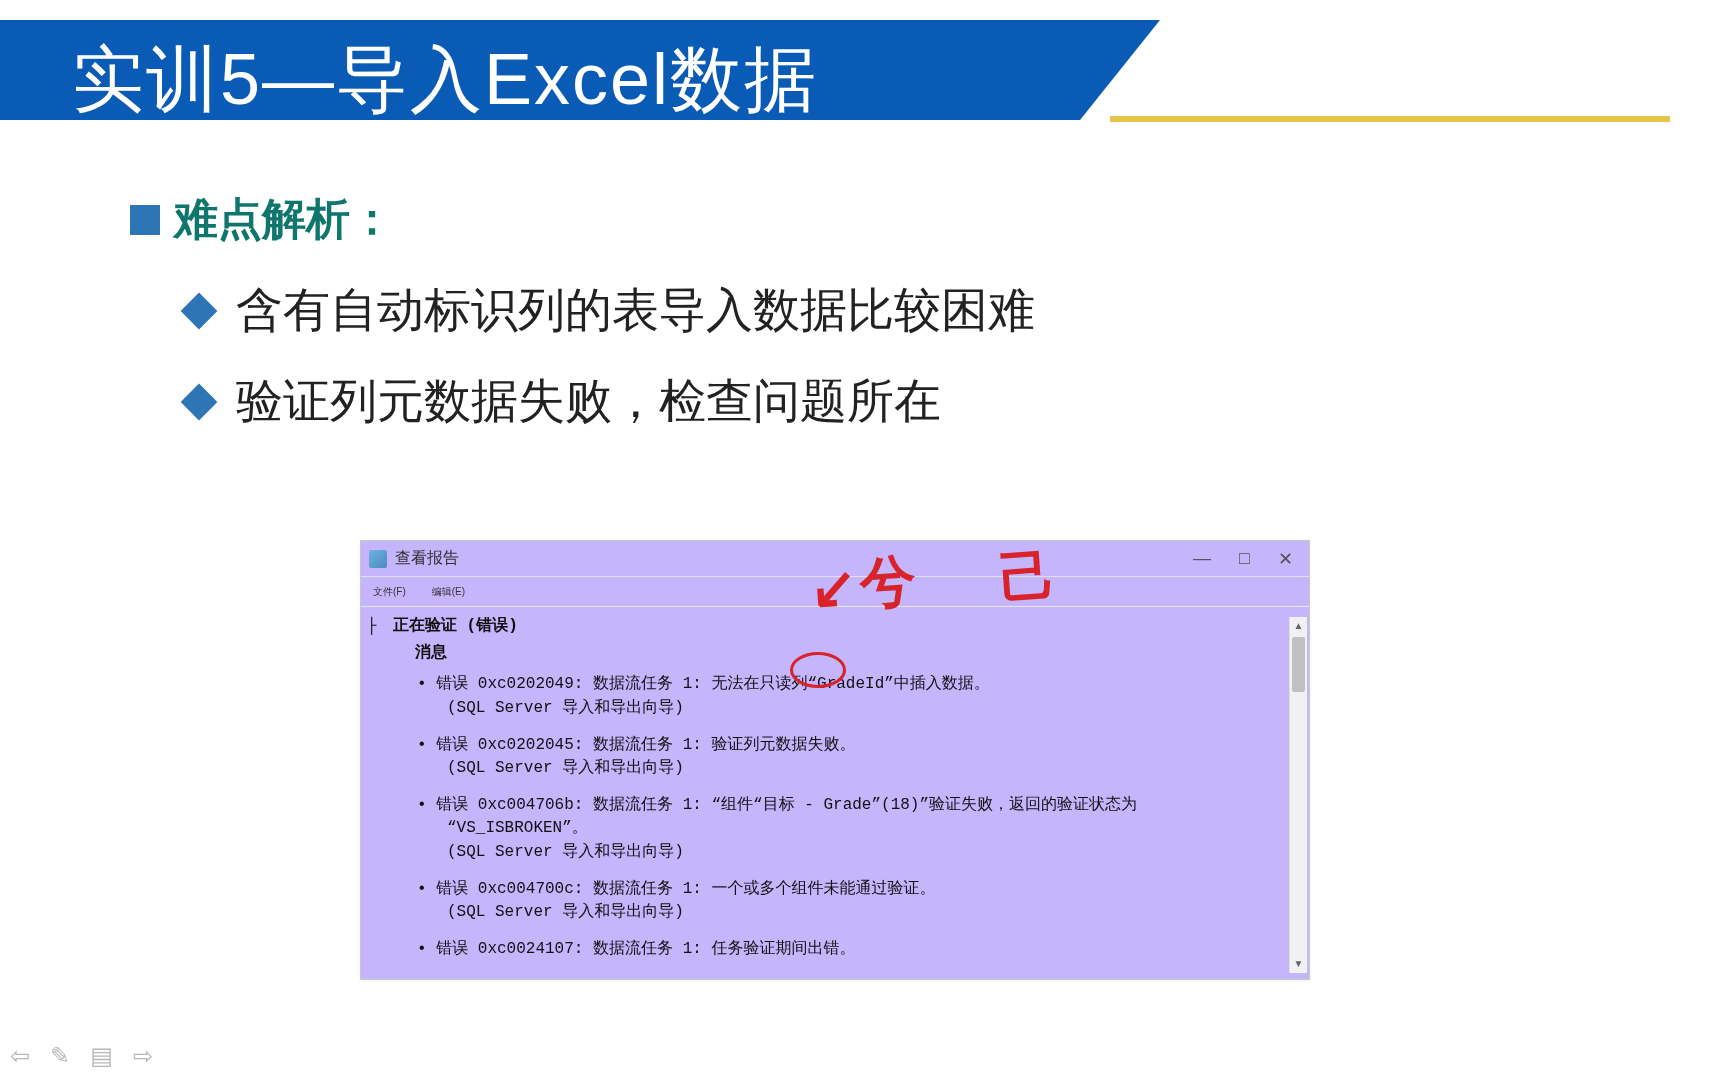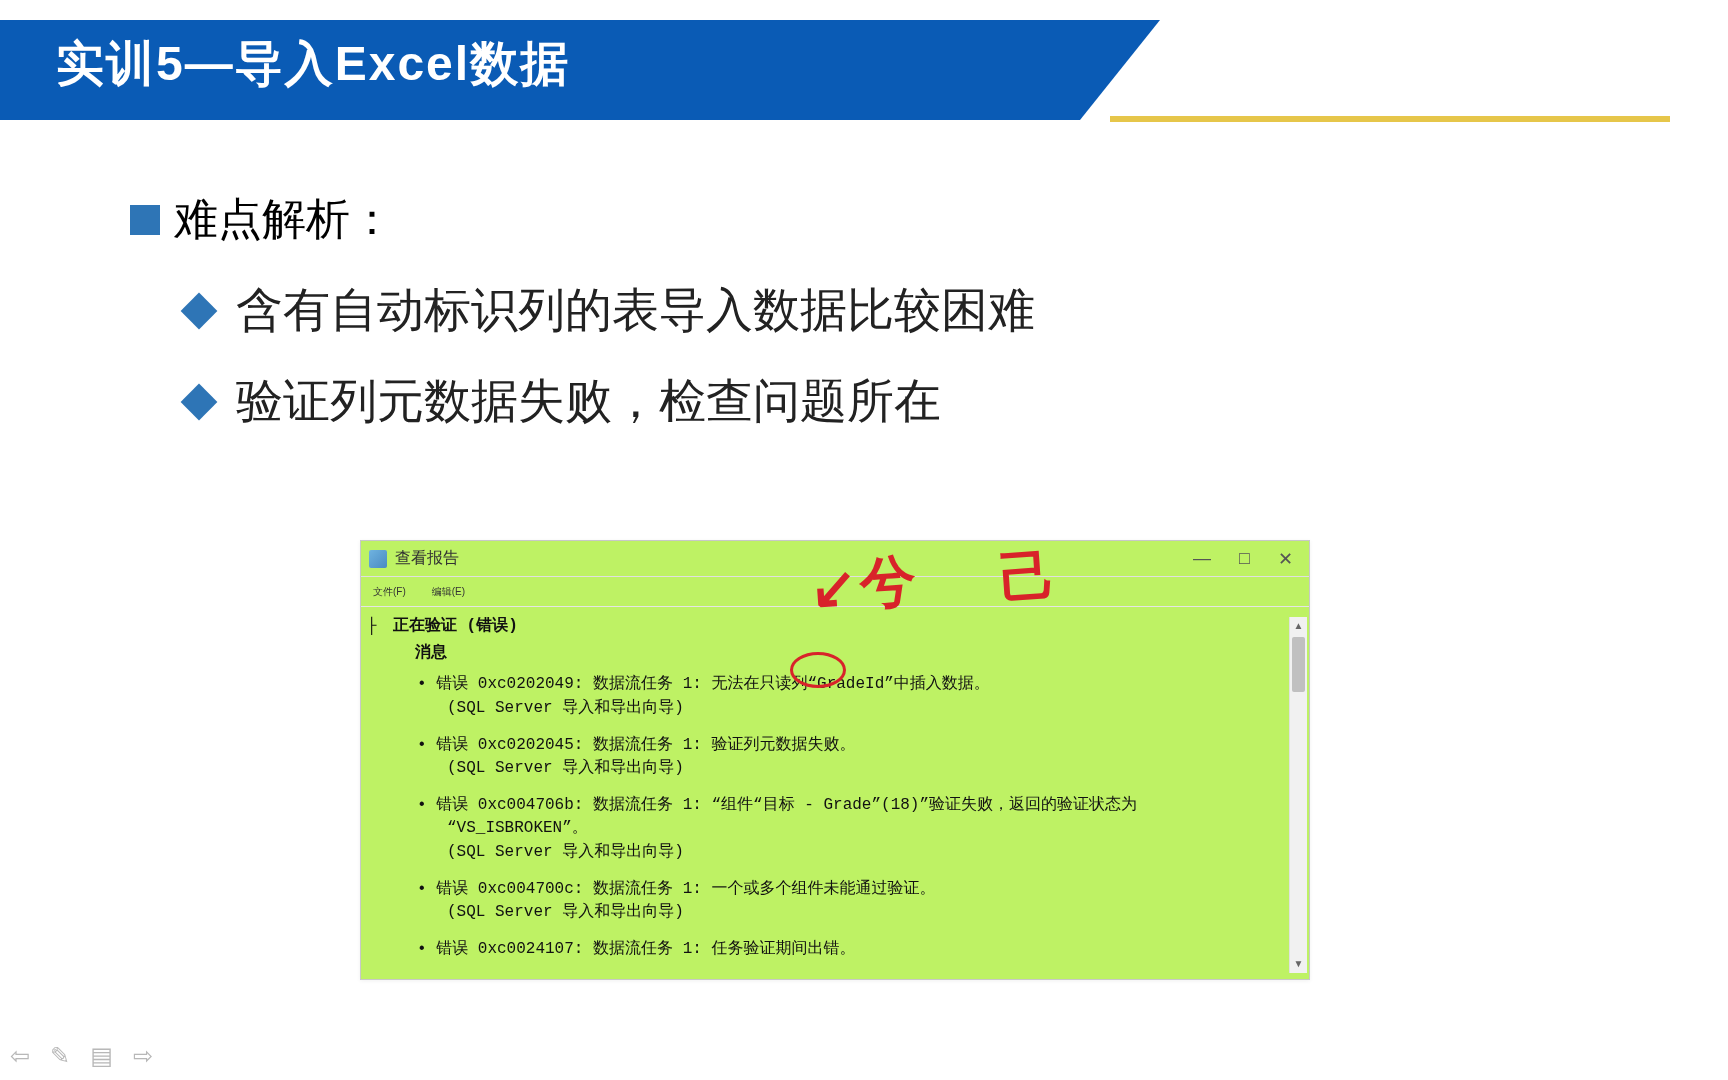--- a/index.html
+++ b/index.html
@@ -37,25 +37,25 @@
   .yellow-line {
     position: absolute;
     left: 1110px;
     top: 116px;
     width: 560px;
     height: 6px;
     background: #e6c64a;
   }
   .title {
     position: absolute;
-    left: 56px;
+    left: 72px;
     top: 32px;
     color: #ffffff;
-    font-size: 48px;
-    font-weight: bold;
+    font-size: 72px;
+    font-weight: normal;
     letter-spacing: 2px;
   }
   .content {
     position: absolute;
     left: 130px;
     top: 190px;
     width: 1500px;
   }
   .heading-row {
     display: flex;
@@ -64,22 +64,22 @@
   }
   .sq-bullet {
     width: 30px;
     height: 30px;
     background: #2e75b6;
     margin-right: 14px;
     flex-shrink: 0;
   }
   .heading-text {
     font-size: 44px;
-    color: #000000;
-    font-weight: normal;
+    color: #0f766e;
+    font-weight: bold;
   }
   .sub-row {
     display: flex;
     align-items: center;
     margin-left: 56px;
     margin-bottom: 28px;
   }
   .diamond {
     width: 26px;
     height: 26px;
@@ -91,21 +91,21 @@
   .sub-text {
     font-size: 47px;
     color: #222;
   }
   .window-shot {
     position: absolute;
     left: 360px;
     top: 540px;
     width: 950px;
     height: 440px;
-    background: #bef264;
+    background: #c4b5fd;
     border: 1px solid #c8c8c8;
     box-shadow: 0 1px 4px rgba(0,0,0,0.06);
   }
   .win-titlebar {
     height: 36px;
     display: flex;
     align-items: center;
     padding: 0 8px;
     border-bottom: 1px solid #e0e0e0;
     font-size: 16px;

